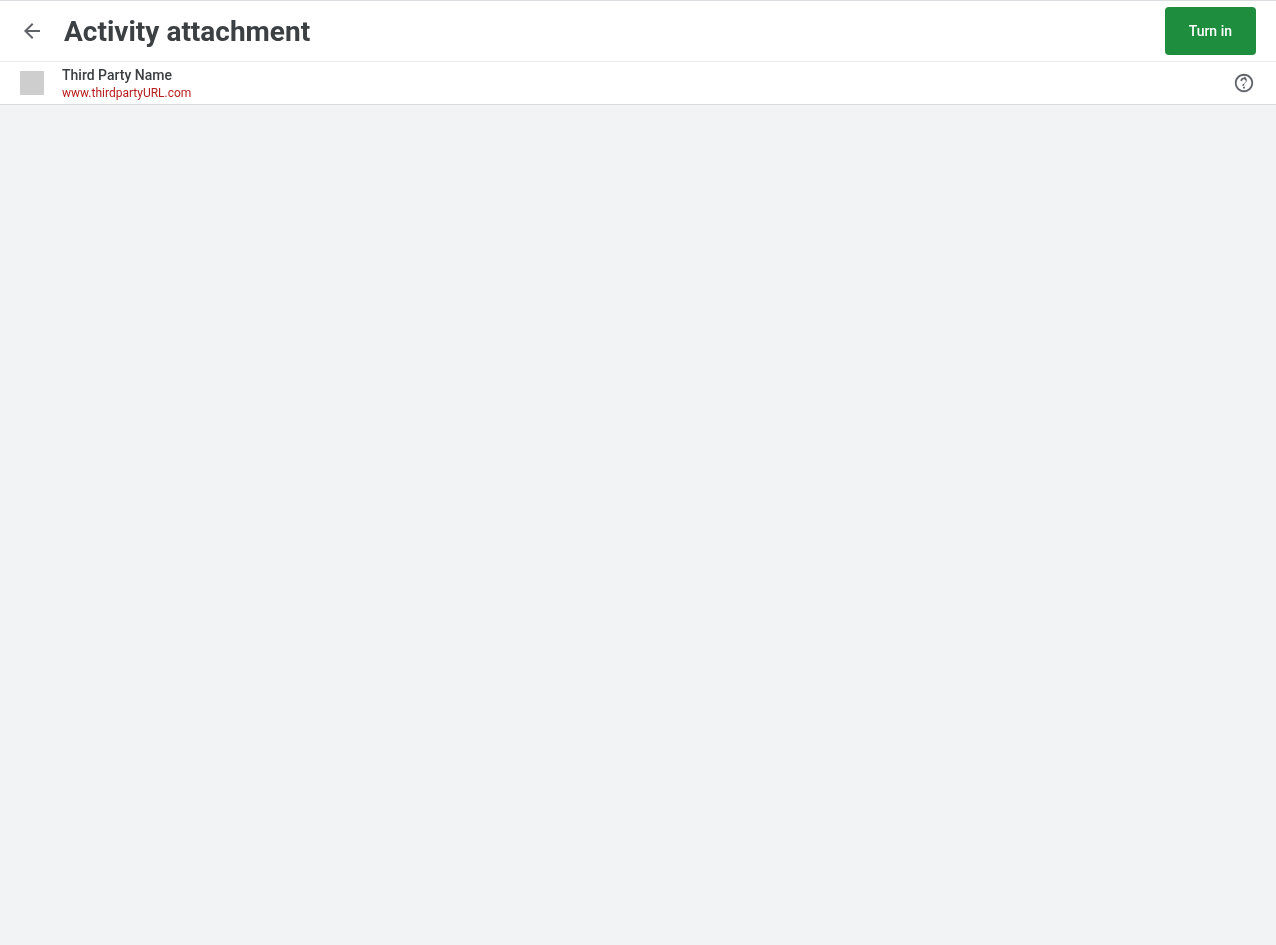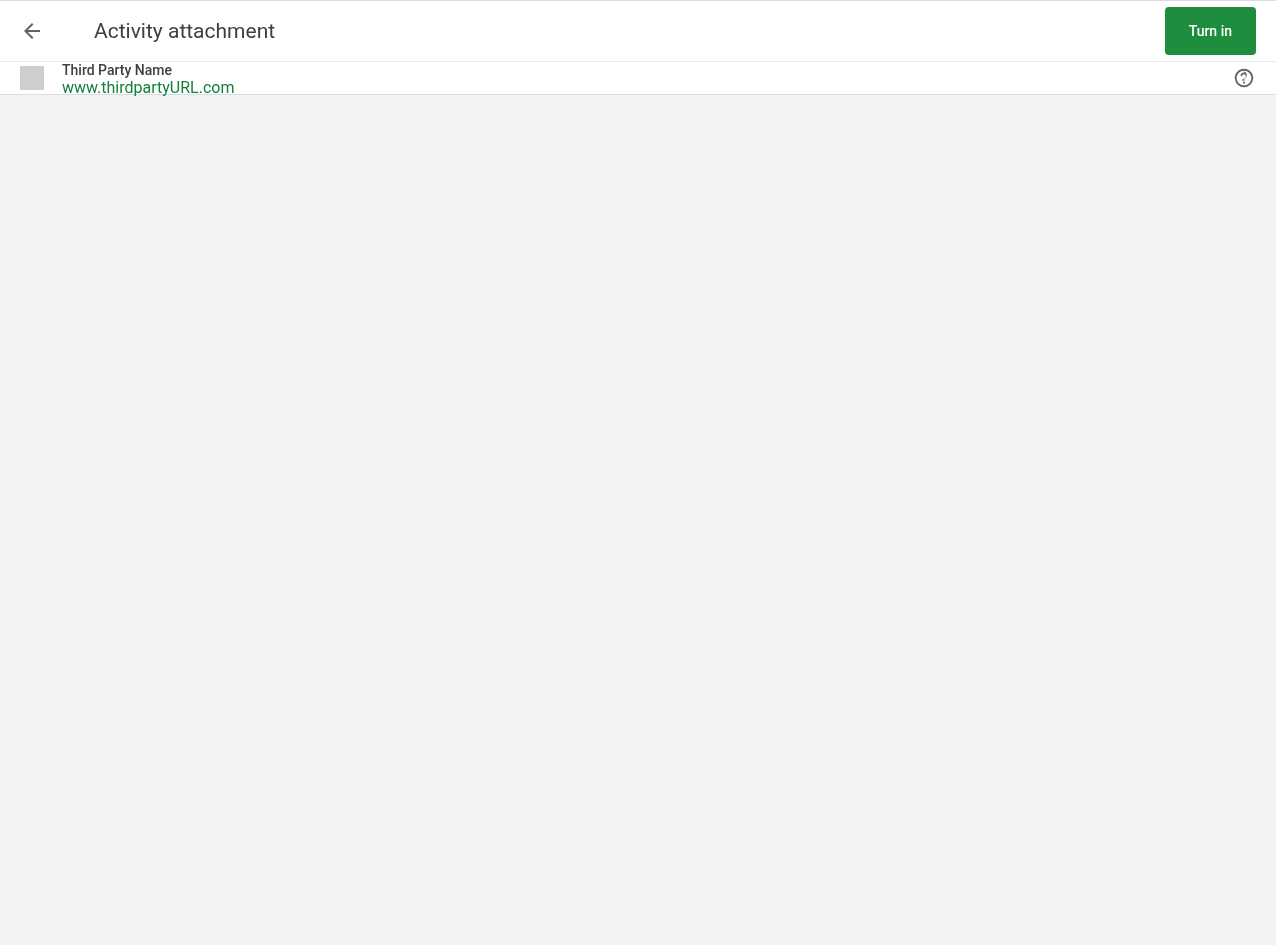--- a/index.html
+++ b/index.html
@@ -37,40 +37,39 @@
       display: flex;
       align-items: center;
       justify-content: center;
       cursor: pointer;
       color: #5f6368;
       border: none;
       background: transparent;
       padding: 0;
     }
     .header-title {
-      font-size: 21px;
+      font-size: 28px;
       color: #3c4043;
-      font-weight: 400;
-      margin-left: 30px;
+      font-weight: 700;
     }
     .turn-in-button {
       background: #1e8e3e;
       color: #fff;
       border: none;
       border-radius: 4px;
       padding: 0 24px;
       height: 48px;
       font-size: 14px;
       font-weight: 500;
       cursor: pointer;
       font-family: inherit;
     }
     .sub-header {
       background: #fff;
-      height: 34px;
+      height: 44px;
       display: flex;
       align-items: center;
       padding: 0 20px;
       border-top: 1px solid #e8eaed;
       border-bottom: 1px solid #dadce0;
       justify-content: space-between;
     }
     .sub-header-left {
       display: flex;
       align-items: center;
@@ -86,22 +85,22 @@
       flex-direction: column;
       gap: 1px;
     }
     .app-name {
       font-size: 14px;
       color: #3c4043;
       font-weight: 500;
       line-height: 18px;
     }
     .app-url {
-      font-size: 16px;
-      color: #15803d;
+      font-size: 12px;
+      color: #b91c1c;
       line-height: 16px;
     }
     .help-button {
       width: 24px;
       height: 24px;
       display: flex;
       align-items: center;
       justify-content: center;
       cursor: pointer;
       color: #5f6368;

